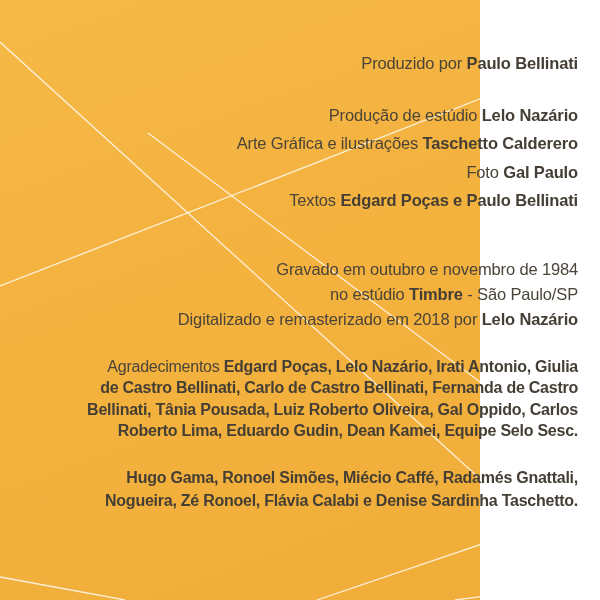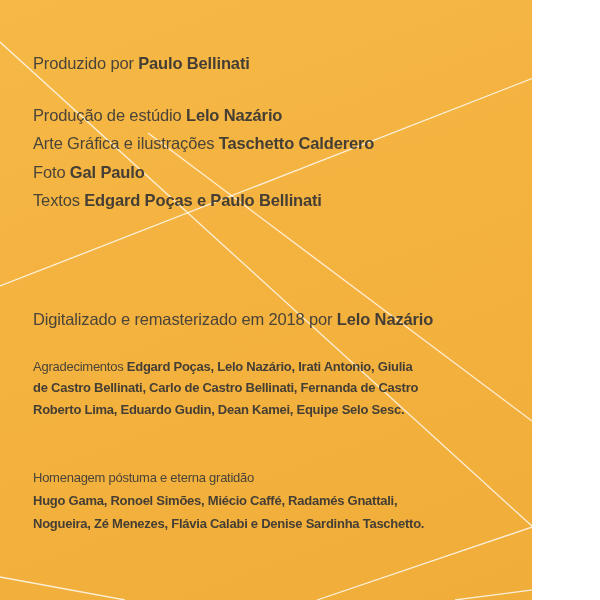--- a/index.html
+++ b/index.html
@@ -1,39 +1,40 @@
 <!DOCTYPE html>
 <html><head>
 <meta charset="utf-8">
 <style>
   html,body{margin:0;padding:0;}
   body{
     width:600px;height:600px;overflow:hidden;
     font-family:"Liberation Sans","DejaVu Sans",sans-serif;
   }
   #page{
-    position:relative;width:532px;height:600px;
+    position:relative;width:480px;height:600px;
     background:linear-gradient(160deg,#f6b946 0%,#f4b23f 45%,#f0ad3a 100%);
+    text-align:right;
   }
   #decor{
     position:absolute;left:0;top:0;width:600px;height:600px;
     pointer-events:none;
   }
   #credits{position:absolute;left:0;top:0;width:600px;height:600px;}
   .credit-block{
     position:absolute;left:33px;right:22px;
     color:#4a4439;
   }
   .credit-line{
     white-space:nowrap;
     font-size:16.5px;
     letter-spacing:-0.15px;
   }
   .credit-line .seg-bold{font-weight:bold;color:#443e34;}
-  .block-small .credit-line{font-size:13px;letter-spacing:-0.25px;}
+  .block-small .credit-line{font-size:16px;letter-spacing:-0.25px;}
 </style>
 </head>
 <body>
 
 <div id="page">
   <svg id="decor" viewBox="0 0 600 600" xmlns="http://www.w3.org/2000/svg">
       <line x1="0" y1="286" x2="600" y2="52" stroke="#ffffff" stroke-width="1.3" stroke-opacity="0.8"></line>
       <line x1="0" y1="42" x2="600" y2="588" stroke="#ffffff" stroke-width="1.3" stroke-opacity="0.8"></line>
       <line x1="148" y1="133" x2="600" y2="472" stroke="#ffffff" stroke-width="1.3" stroke-opacity="0.8"></line>
       <line x1="0" y1="577" x2="125" y2="600" stroke="#ffffff" stroke-width="1.3" stroke-opacity="0.8"></line>
@@ -43,27 +44,31 @@
   <div id="credits">
       <div class="credit-block" style="top: 49px; line-height: 28px;">
         <div class="credit-line"><span class="seg-regular">Produzido por </span><span class="seg-bold">Paulo Bellinati</span></div>
       </div>
       <div class="credit-block" style="top: 101px; line-height: 28.4px;">
         <div class="credit-line"><span class="seg-regular">Produção de estúdio </span><span class="seg-bold">Lelo Nazário</span></div>
         <div class="credit-line"><span class="seg-regular">Arte Gráfica e ilustrações </span><span class="seg-bold">Taschetto Calderero</span></div>
         <div class="credit-line"><span class="seg-regular">Foto </span><span class="seg-bold">Gal Paulo</span></div>
         <div class="credit-line"><span class="seg-regular">Textos </span><span class="seg-bold">Edgard Poças e Paulo Bellinati</span></div>
       </div>
+      <div class="credit-block" style="top: 257px; line-height: 24.5px;">
+        <div class="credit-line"><span class="seg-regular">Gravado em outubro e novembro de 1984</span></div>
+        <div class="credit-line"><span class="seg-regular">no estúdio </span><span class="seg-bold">Timbre</span><span class="seg-regular"> - São Paulo/SP</span></div>
+      </div>
       <div class="credit-block" style="top: 307px; line-height: 24px;">
         <div class="credit-line"><span class="seg-regular">Digitalizado e remasterizado em 2018 por </span><span class="seg-bold">Lelo Nazário</span></div>
       </div>
       <div class="credit-block block-small" style="top: 356px; line-height: 21.3px;">
         <div class="credit-line"><span class="seg-regular">Agradecimentos </span><span class="seg-bold">Edgard Poças, Lelo Nazário, Irati Antonio, Giulia</span></div>
         <div class="credit-line"><span class="seg-bold">de Castro Bellinati, Carlo de Castro Bellinati, Fernanda de Castro</span></div>
+        <div class="credit-line"><span class="seg-bold">Bellinati, Tânia Pousada, Luiz Roberto Oliveira, Gal Oppido, Carlos</span></div>
         <div class="credit-line"><span class="seg-bold">Roberto Lima, Eduardo Gudin, Dean Kamei, Equipe Selo Sesc.</span></div>
       </div>
       <div class="credit-block block-small" style="top: 466px; line-height: 23px;">
-        <div class="credit-line"><span class="seg-regular">Homenagem póstuma e eterna gratidão</span></div>
         <div class="credit-line"><span class="seg-bold">Hugo Gama, Ronoel Simões, Miécio Caffé, Radamés Gnattali,</span></div>
-        <div class="credit-line"><span class="seg-bold">Nogueira, Zé Menezes, Flávia Calabi e Denise Sardinha Taschetto.</span></div>
+        <div class="credit-line"><span class="seg-bold">Nogueira, Zé Ronoel, Flávia Calabi e Denise Sardinha Taschetto.</span></div>
       </div>
     </div>
 </div>
 
 </body></html>

